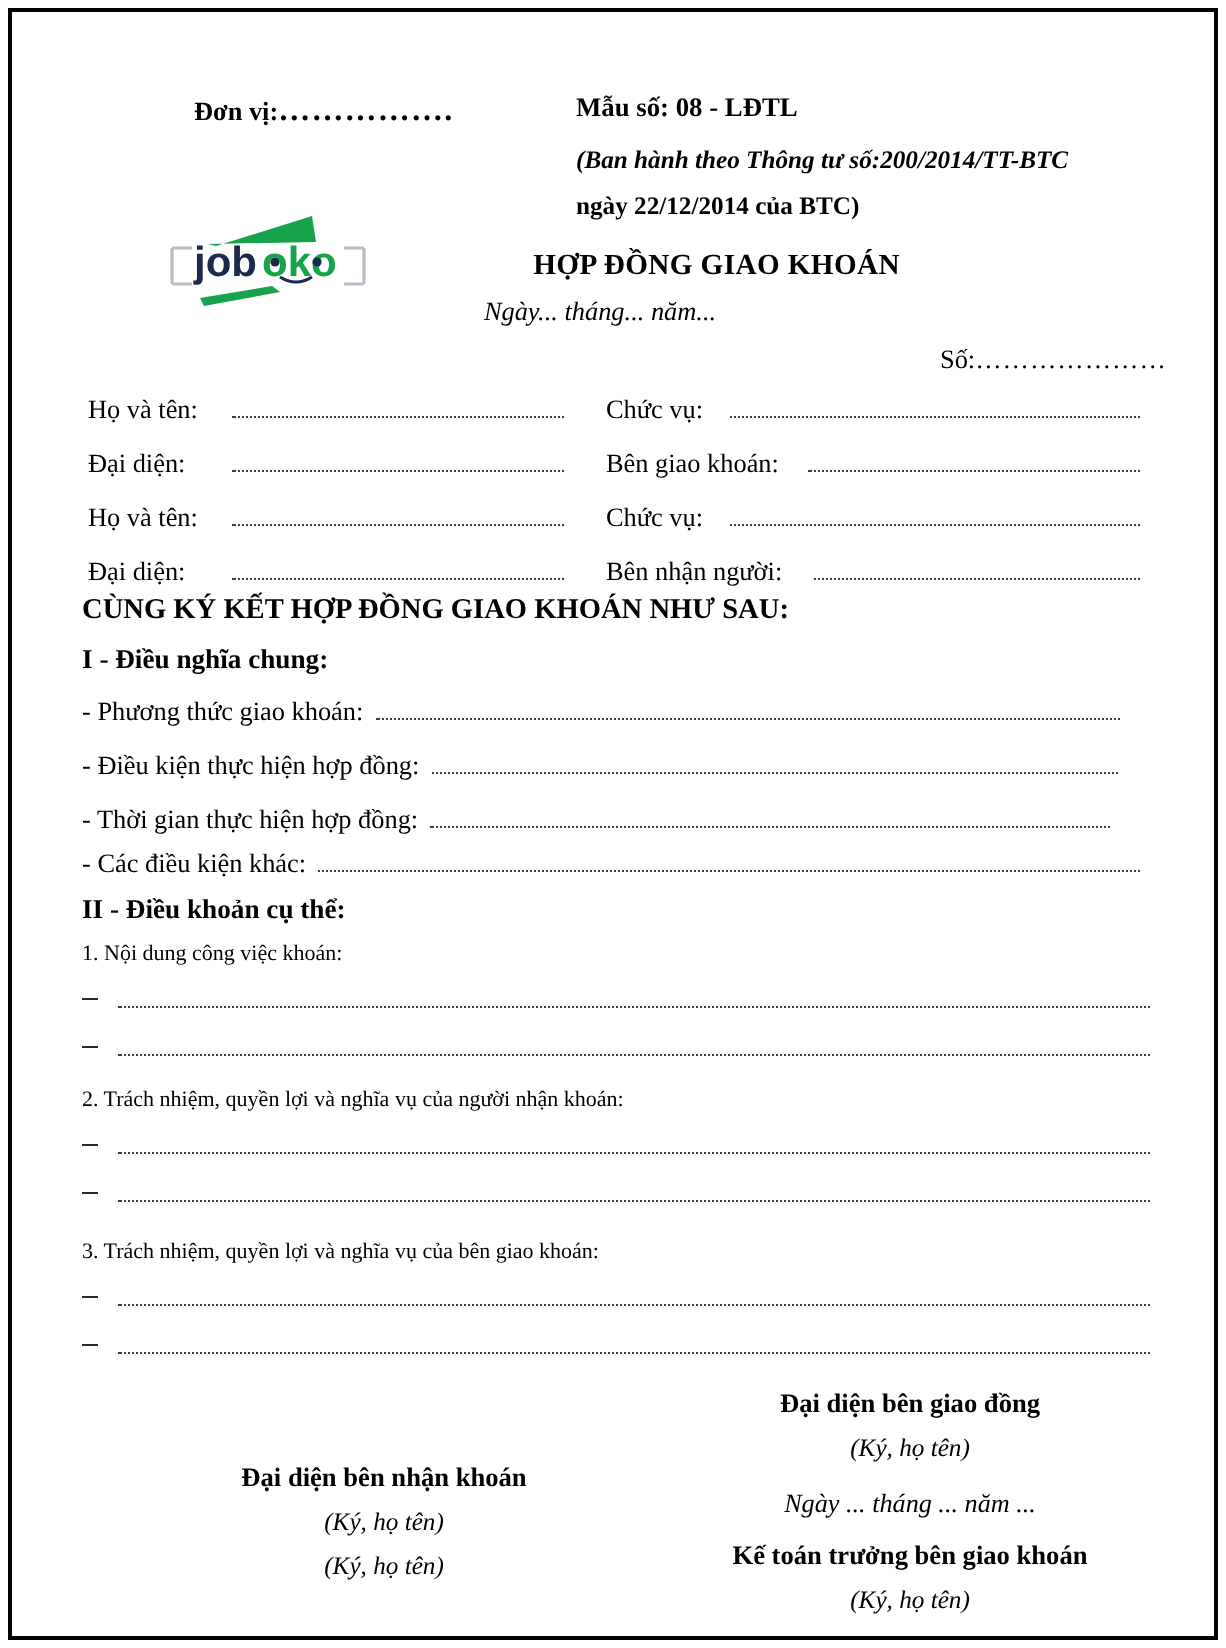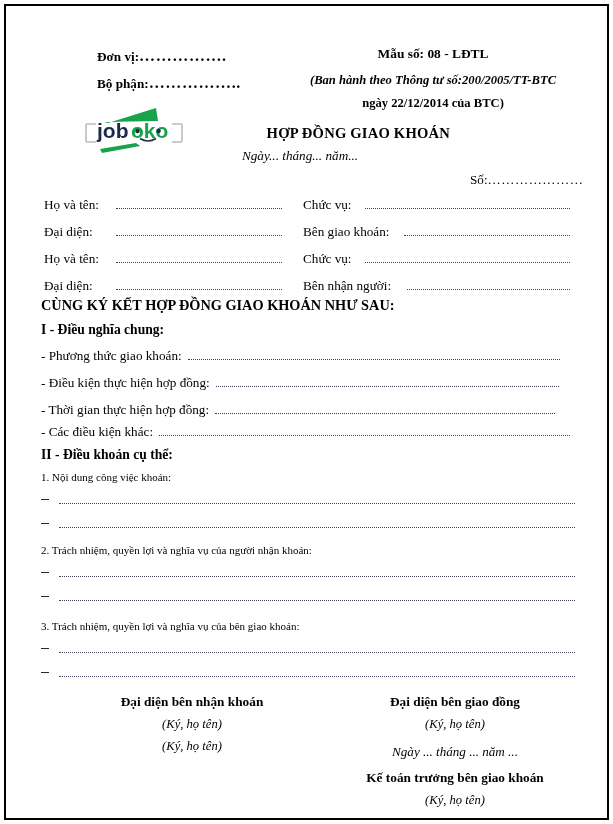--- a/index.html
+++ b/index.html
@@ -46,21 +46,21 @@
   
   #hdr-left { left: 97px; top: 47px; }
   #hdr-left .row { margin-bottom: 9px; }
   #hdr-left .lbl { font-weight: bold; font-size: 13.2px; }
   #hdr-left .dots { font-weight: bold; letter-spacing: 0.6px; }
 
   #hdr-right {
     left: 288px;
     top: 46px;
     width: 290px;
-    text-align: center;
+    text-align: left;
   }
   #hdr-right .mau {
     font-weight: bold;
     font-size: 13.4px;
     margin-bottom: 11px;
   }
   #hdr-right .tt {
     font-style: italic;
     font-weight: bold;
     font-size: 12.6px;
@@ -179,28 +179,25 @@
 <div id="page">
 
   <div id="frame"></div>
 
   <div id="sheet">
 
     <div class="abs" id="hdr-left">
       <div class="row">
         <span class="lbl">Đơn vị:</span><span class="dots">…………….</span>
       </div>
-      <div class="row">
-        <span class="lbl">Bộ phận:</span><span class="dots">……………..</span>
-      </div>
     </div>
 
     <div class="abs" id="hdr-right">
       <div class="mau">Mẫu số: 08 - LĐTL</div>
-      <div class="tt">(Ban hành theo Thông tư số:200/2005/TT-BTC</div>
+      <div class="tt">(Ban hành theo Thông tư số:200/2014/TT-BTC</div>
       <div class="tt2">ngày 22/12/2014 của BTC)</div>
     </div>
 
     <div class="abs" id="logo">
       <svg width="112" height="52" viewBox="0 0 112 52">
 
         <polygon points="26,18 80,17 78,4 30,19" fill="#16a34a"></polygon>
 
         <polygon points="24,49 62,42 58,39 22,45" fill="#16a34a"></polygon>
 
@@ -296,21 +293,21 @@
     <div class="p-item" style="left:41px; top:620px;">3. Trách nhiệm, quyền lợi và nghĩa vụ của bên giao khoán:</div>
     <div class="bullet-row" style="left:41px; top:643px; width:534px; height:14px;">
       <span class="bullet-dash"></span>
       <span class="bullet-line" style="width:516px;"></span>
     </div>
     <div class="bullet-row" style="left:41px; top:667px; width:534px; height:14px;">
       <span class="bullet-dash"></span>
       <span class="bullet-line" style="width:516px;"></span>
     </div>
 
-    <div class="sig-col" style="left:62px; top:694px; width:260px;">
+    <div class="sig-col" style="left:62px; top:731px; width:260px;">
       <div class="sig-name">Đại diện bên nhận khoán</div>
       <div class="sig-note" style="margin-top:7px;">(Ký, họ tên)</div>
       <div class="sig-note" style="margin-top:7px;">(Ký, họ tên)</div>
     </div>
 
     <div class="sig-col" style="left:325px; top:694px; width:260px;">
       <div class="sig-name">Đại diện bên giao đồng</div>
       <div class="sig-note" style="margin-top:7px;">(Ký, họ tên)</div>
       <div class="sig-date" style="margin-top:12px;">Ngày ... tháng ... năm ...</div>
       <div class="sig-name" style="margin-top:10px;">Kế toán trưởng bên giao khoán</div>

